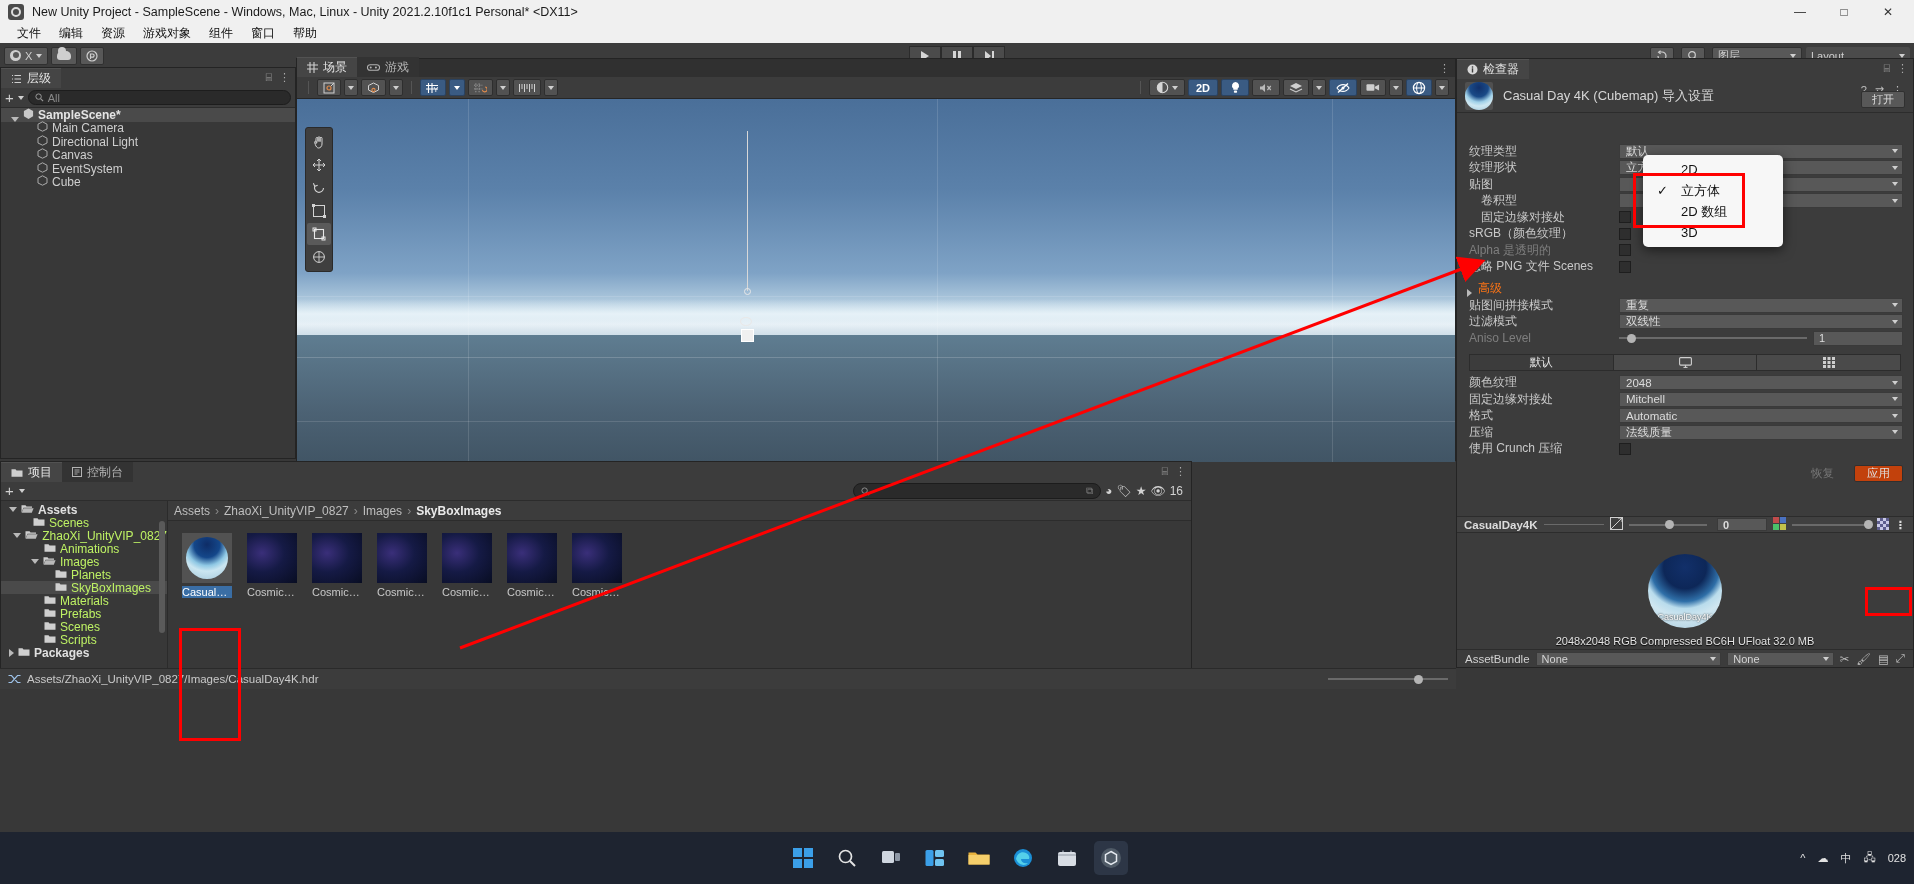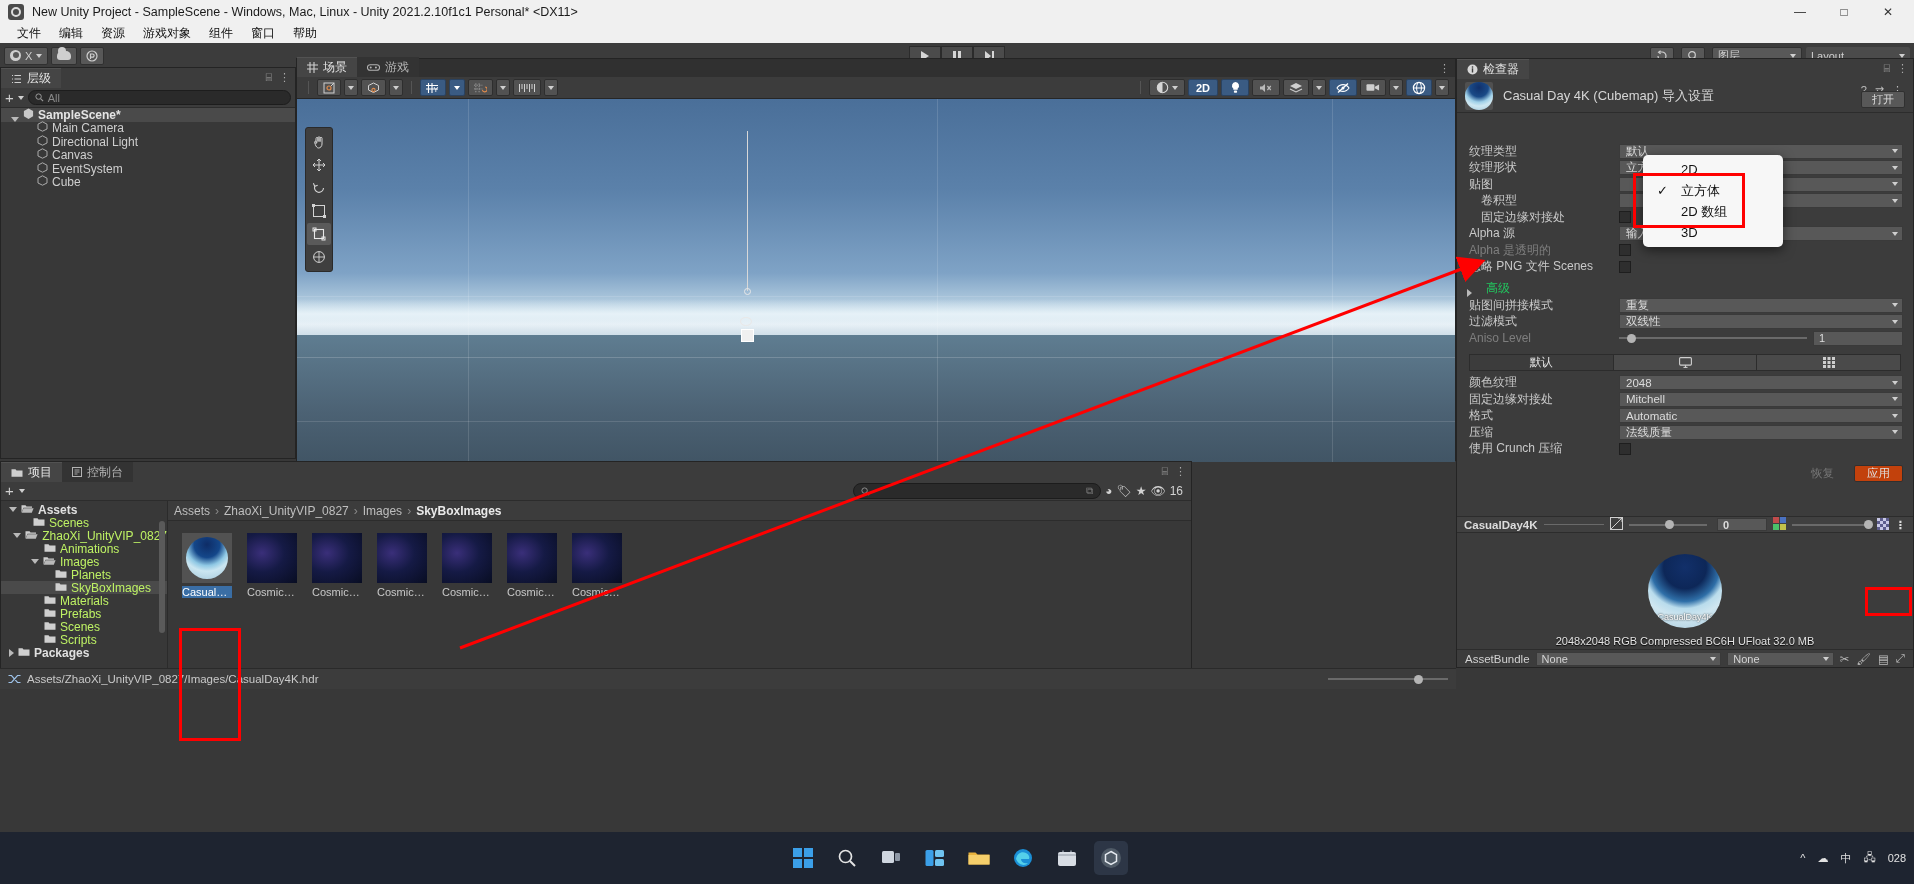--- a/index.html
+++ b/index.html
@@ -114,21 +114,21 @@
   .insp-title { font-size:13px; color:#d6d6d6; }
   .open-btn { position:absolute; right:8px; top:32px; height:17px; padding:0 10px; background:#585858; border:1px solid #303030; border-radius:2px; font-size:11px; color:#dcdcdc; display:flex; align-items:center; }
   .insp-body { padding-top:30px; }
   .frow { height:16.5px; display:flex; align-items:center; padding:0 10px 0 12px; font-size:12px; }
   .flabel { width:150px; color:#c9c9c9; white-space:nowrap; }
   .flabel.dim { color:#7e7e7e; }
   .flabel.indent { padding-left:12px; }
   .fctl { flex:1; display:flex; align-items:center; }
   .dd { flex:1; height:15px; background:#585858; border:1px solid #3a3a3a; display:flex; align-items:center; justify-content:space-between; padding:0 4px 0 6px; color:#dcdcdc; font-size:11.5px; }
   .chk { width:12px; height:12px; background:#2e2e2e; border:1px solid #1e1e1e; }
-  .foldrow { height:17px; display:flex; align-items:flex-end; gap:14px; padding-left:10px; font-size:12px; color:#22c55e; }
+  .foldrow { height:17px; display:flex; align-items:flex-end; gap:6px; padding-left:10px; font-size:12px; color:#f97316; }
   .slider { flex:1; display:flex; align-items:center; height:15px; }
   .strack { flex:1; height:2px; background:#6a6a6a; position:relative; }
   .sknob { position:absolute; width:9px; height:9px; border-radius:50%; background:#b4b4b4; top:-3.5px; }
   .numbox { width:90px; height:15px; background:#585858; border:1px solid #3a3a3a; color:#ddd; font-size:11px; display:flex; align-items:center; padding-left:5px; margin-left:6px; }
   .platform-tabs { margin:7px 12px 0 12px; height:17px; display:flex; border:1px solid #2c2c2c; }
   .ptb { flex:1; display:flex; align-items:center; justify-content:center; background:#4a4a4a; color:#cfcfcf; font-size:11.5px; border-right:1px solid #2c2c2c; }
   .ptb.active { background:#3c3c3c; color:#e6e6e6; }
   .ptb:last-child { border-right:none; }
   .applyrow { display:flex; justify-content:flex-end; gap:8px; padding:8px 10px 0 0; }
   .abtn { height:17px; padding:0 12px; font-size:11.5px; display:flex; align-items:center; color:#c9c9c9; }
@@ -771,26 +771,23 @@
               </span>
             </span>
           </div>
           <div class="frow">
             <span class="flabel indent">固定边缘对接处</span>
             <span class="fctl">
               <span class="chk"></span>
             </span>
           </div>
           <div class="frow">
-            <span class="flabel">Alpha 源</span>
-            <span class="fctl">
-              <span class="dd">
-                <span>输入纹理 Alpha</span>
-                <span class="caret"></span>
-              </span>
+            <span class="flabel">sRGB（颜色纹理）</span>
+            <span class="fctl">
+              <span class="chk"></span>
             </span>
           </div>
           <div class="frow">
             <span class="flabel dim">Alpha 是透明的</span>
             <span class="fctl">
               <span class="chk"></span>
             </span>
           </div>
           <div class="frow">
             <span class="flabel">忽略 PNG 文件 Scenes</span>

